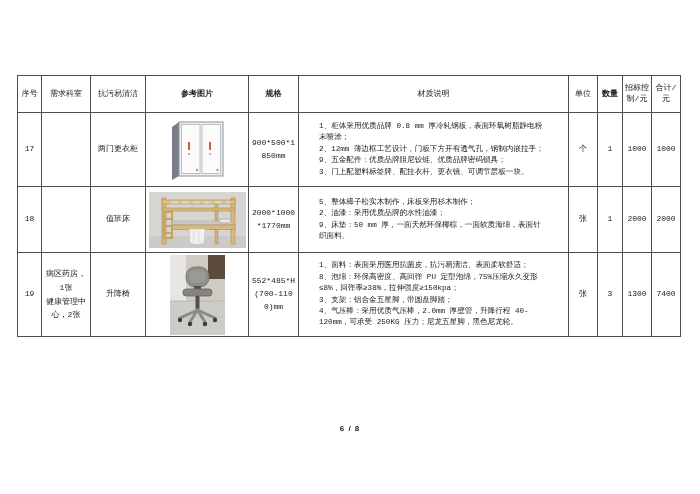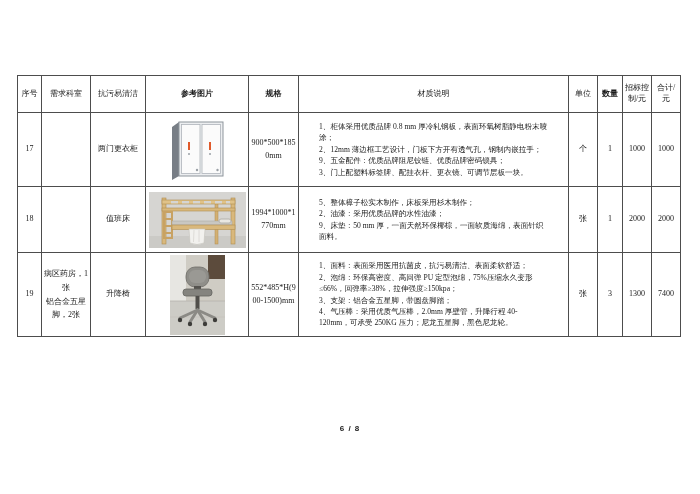--- a/index.html
+++ b/index.html
@@ -3,21 +3,21 @@
 <meta charset="utf-8">
 <style>
   html,body{margin:0;padding:0;}
   body{
     width:700px;height:494px;background:#ffffff;position:relative;overflow:hidden;
     font-family:"Liberation Serif","DejaVu Serif",serif;color:#1a1a1a;
   }
   .sheet{position:absolute;inset:0;background:#ffffff;}
   table.spec-table{
     position:absolute;left:17px;top:75px;width:663px;
-    border-collapse:collapse;table-layout:fixed;
+    border-collapse:collapse;table-layout:fixed;font-family:Liberation Mono, monospace;
   }
   .spec-table td,.spec-table th{
     border:1px solid #4d4d4d;
     font-size:8px;line-height:1.35;font-weight:normal;
     text-align:center;vertical-align:middle;
     padding:1px 2px;overflow:hidden;
   }
   .spec-table th{font-size:8px;}
   th.bold-h{font-weight:bold;}
   tr.hdr{height:37px;}
@@ -129,36 +129,36 @@
           <line x1="15" y1="34" x2="23" y2="34" stroke="#c8a263" stroke-width="2"></line>
           <line x1="15" y1="41" x2="23" y2="41" stroke="#c8a263" stroke-width="2"></line>
           <rect x="23" y="29" width="60" height="4" fill="#c9c7c2" stroke="#a8a6a0" stroke-width="0.5"></rect>
           <rect x="70" y="27" width="12" height="4" rx="2" fill="#e9e7e2" stroke="#b5b3ad"></rect>
           <rect x="23" y="33" width="63" height="4.5" fill="#d9b87c" stroke="#b08d4f" stroke-width="0.6"></rect>
           <path d="M40 37 l16 0 l-1 14 q-7 3 -14 0 Z" fill="#f2f1ee" stroke="#c4c2bc" stroke-width="0.6"></path>
           <line x1="45" y1="38" x2="44.5" y2="50" stroke="#d8d6d0" stroke-width="0.8"></line>
           <line x1="50" y1="38" x2="50" y2="50" stroke="#d8d6d0" stroke-width="0.8"></line>
         </svg>
       </td>
-      <td class="spec">1994*1000*1770mm</td>
+      <td class="spec">2000*1000*1770mm</td>
       <td class="material">
         <span class="mline">5、整体樟子松实木制作，床板采用杉木制作；</span>
         <span class="mline">2、油漆：采用优质品牌的水性油漆；</span>
         <span class="mline">9、床垫：50 mm 厚，一面天然环保椰棕，一面软质海绵，表面针织面料。</span>
       </td>
       <td>张</td>
       <td>1</td>
       <td>2000</td>
       <td>2000</td>
     </tr>
 
     <tr class="r19">
       <td>19</td>
       <td class="dept">病区药房，1张
-铝合金五星脚，2张</td>
+健康管理中心，2张</td>
       <td>升降椅</td>
       <td class="photo-cell">
         <svg class="photo" width="55" height="80" viewBox="0 0 55 80">
           <rect x="0" y="0" width="55" height="80" fill="#cfccc4"></rect>
           <rect x="0" y="0" width="16" height="46" fill="#e7e6e2"></rect>
           <rect x="38" y="0" width="17" height="24" fill="#5c4b3c"></rect>
           <rect x="0" y="46" width="55" height="34" fill="#cdccc6"></rect>
           <line x1="0" y1="46" x2="55" y2="46" stroke="#b5b3ac" stroke-width="0.8"></line>
           <line x1="0" y1="62" x2="55" y2="62" stroke="#c2c0b9" stroke-width="0.6"></line>
           <rect x="16" y="12" width="23" height="20" rx="9" fill="#8f8e89" stroke="#6e6d68" stroke-width="0.8"></rect>
@@ -171,24 +171,24 @@
             <line x1="27.5" y1="55" x2="20" y2="67"></line>
             <line x1="27.5" y1="55" x2="35" y2="67"></line>
             <line x1="27.5" y1="55" x2="45" y2="63"></line>
           </g>
           <circle cx="10" cy="65" r="2.2" fill="#3d3c39"></circle>
           <circle cx="20" cy="69" r="2.2" fill="#3d3c39"></circle>
           <circle cx="35" cy="69" r="2.2" fill="#3d3c39"></circle>
           <circle cx="45" cy="65" r="2.2" fill="#3d3c39"></circle>
         </svg>
       </td>
-      <td class="spec">552*485*H(900-1500)mm</td>
+      <td class="spec">552*485*H(700-1100)mm</td>
       <td class="material">
         <span class="mline">1、面料：表面采用医用抗菌皮，抗污易清洁、表面柔软舒适；</span>
-        <span class="mline">2、泡绵：环保高密度、高回弹 PU 定型泡绵，75%压缩永久变形≤66%，回弹率≥38%，拉伸强度≥150kpa；</span>
+        <span class="mline">8、泡绵：环保高密度、高回弹 PU 定型泡绵，75%压缩永久变形≤8%，回弹率≥38%，拉伸强度≥150kpa；</span>
         <span class="mline">3、支架：铝合金五星脚，带圆盘脚踏；</span>
         <span class="mline">4、气压棒：采用优质气压棒，2.0mm 厚壁管，升降行程 40-120mm，可承受 250KG 压力；尼龙五星脚，黑色尼龙轮。</span>
       </td>
       <td>张</td>
       <td>3</td>
       <td>1300</td>
       <td>7400</td>
     </tr>
   </tbody>
     </table>

